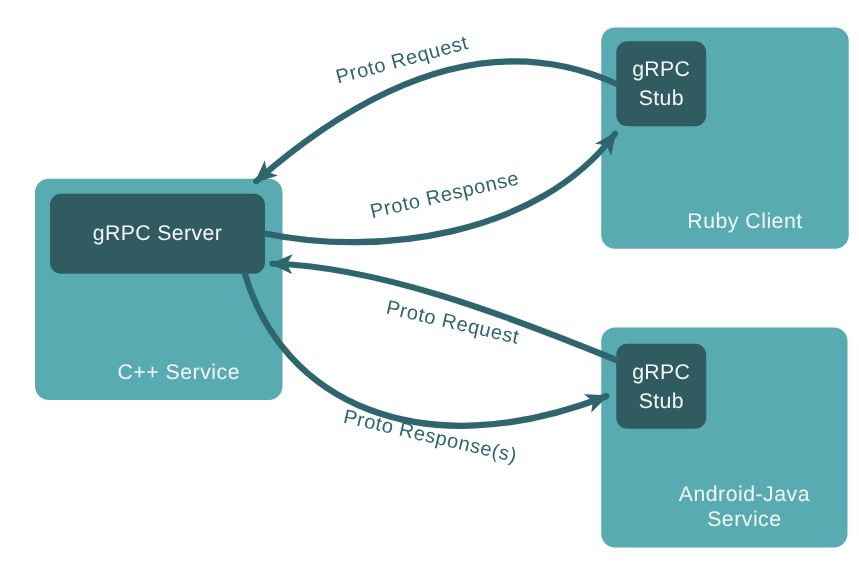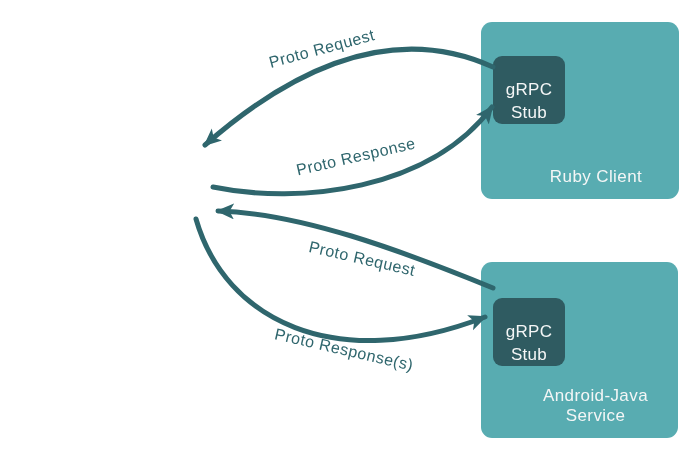--- a/index.html
+++ b/index.html
@@ -29,26 +29,25 @@
   .server-group  { left: 28px;  top: 143px; width: 198px; height: 177px; }
   .ruby-group    { left: 481px; top: 22px;  width: 198px; height: 177px; }
   .android-group { left: 481px; top: 262px; width: 197px; height: 176px; }
 
   .inner {
     position: absolute;
     background: var(--c-dark);
     border-radius: 9px;
     color: var(--c-text-light);
     display: flex;
-    align-items: flex-end;
+    align-items: center;
     justify-content: center;
     text-align: center;
     font-size: 17px;
     letter-spacing: 0.3px;
-    margin-top: 23px;
   }
   .server-inner { left: 12px; top: 12px; width: 172px; height: 64px; }
   .stub         { left: 12px; top: 11px; width: 72px;  height: 68px; line-height: 23px; padding: 0 8px; }
   .android-group .stub { top: 13px; }
 
   .group-label {
     position: absolute;
     left: 0; right: 0;
     bottom: 12px;
     text-align: center;
@@ -99,20 +98,26 @@
       <marker id="ah" markerUnits="userSpaceOnUse" markerWidth="22" markerHeight="18" refX="16" refY="8" orient="auto">
         <path class="arrow-head-shape" d="M0,0 L18,8 L0,16 L4.5,8 Z"></path>
       </marker>
     </defs>
     <path class="arrow" d="M493,67 C420,34 325,40 205,145" marker-end="url(#ah)"></path>
     <path class="arrow" d="M213,187 C300,205 430,190 492,107" marker-end="url(#ah)"></path>
     <path class="arrow" d="M493,288 C400,250 300,213 218,211" marker-end="url(#ah)"></path>
     <path class="arrow" d="M196,219 C225,320 335,375 485,317" marker-end="url(#ah)"></path>
   </svg>
 
+  <div class="group server-group">
+    <div class="inner server-inner">
+      <span>gRPC Server</span>
+    </div>
+    <div class="group-label">C++ Service</div>
+  </div>
 
   <div class="group ruby-group">
     <div class="inner stub">
       <span>gRPC Stub</span>
     </div>
     <div class="group-label">Ruby Client</div>
   </div>
 
   <div class="group android-group">
     <div class="inner stub">

